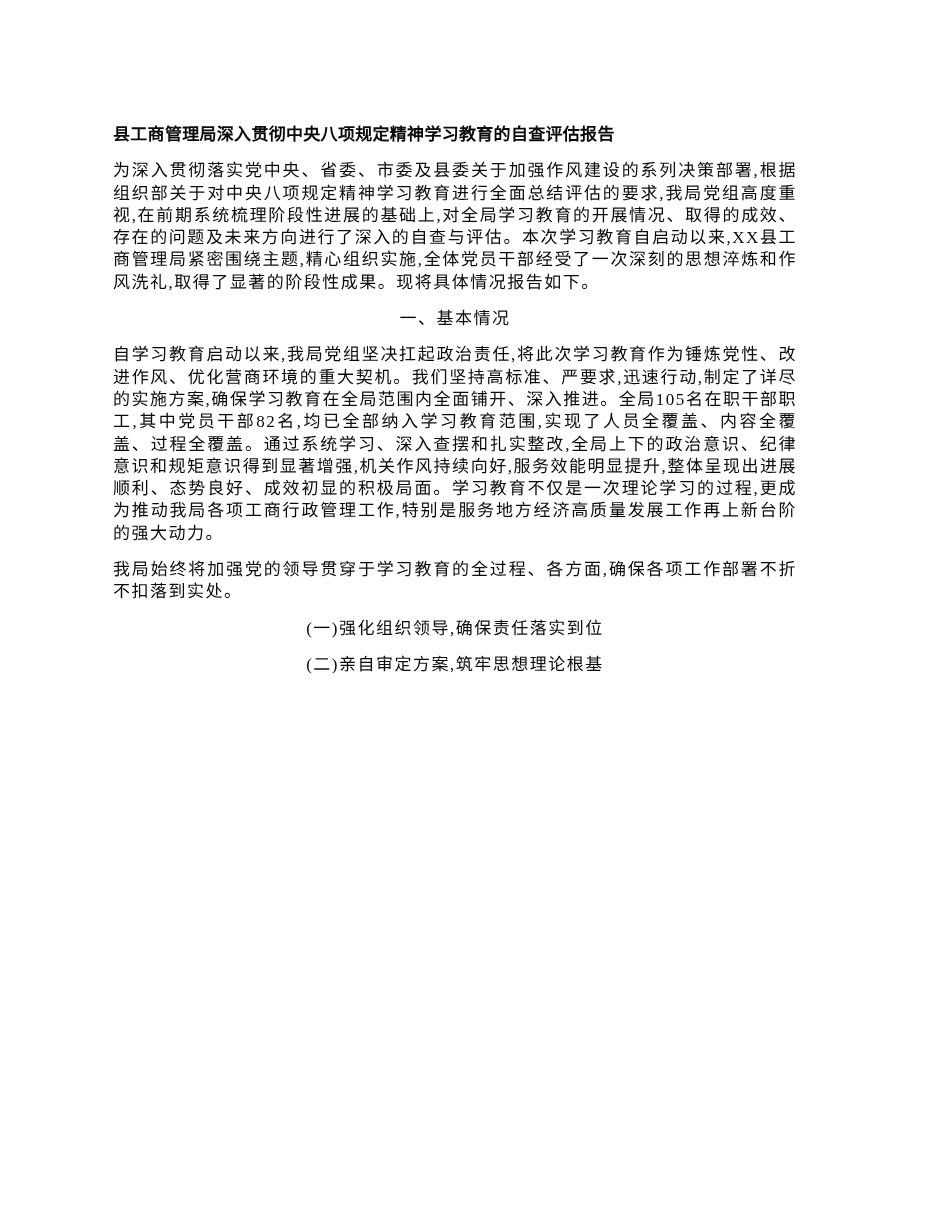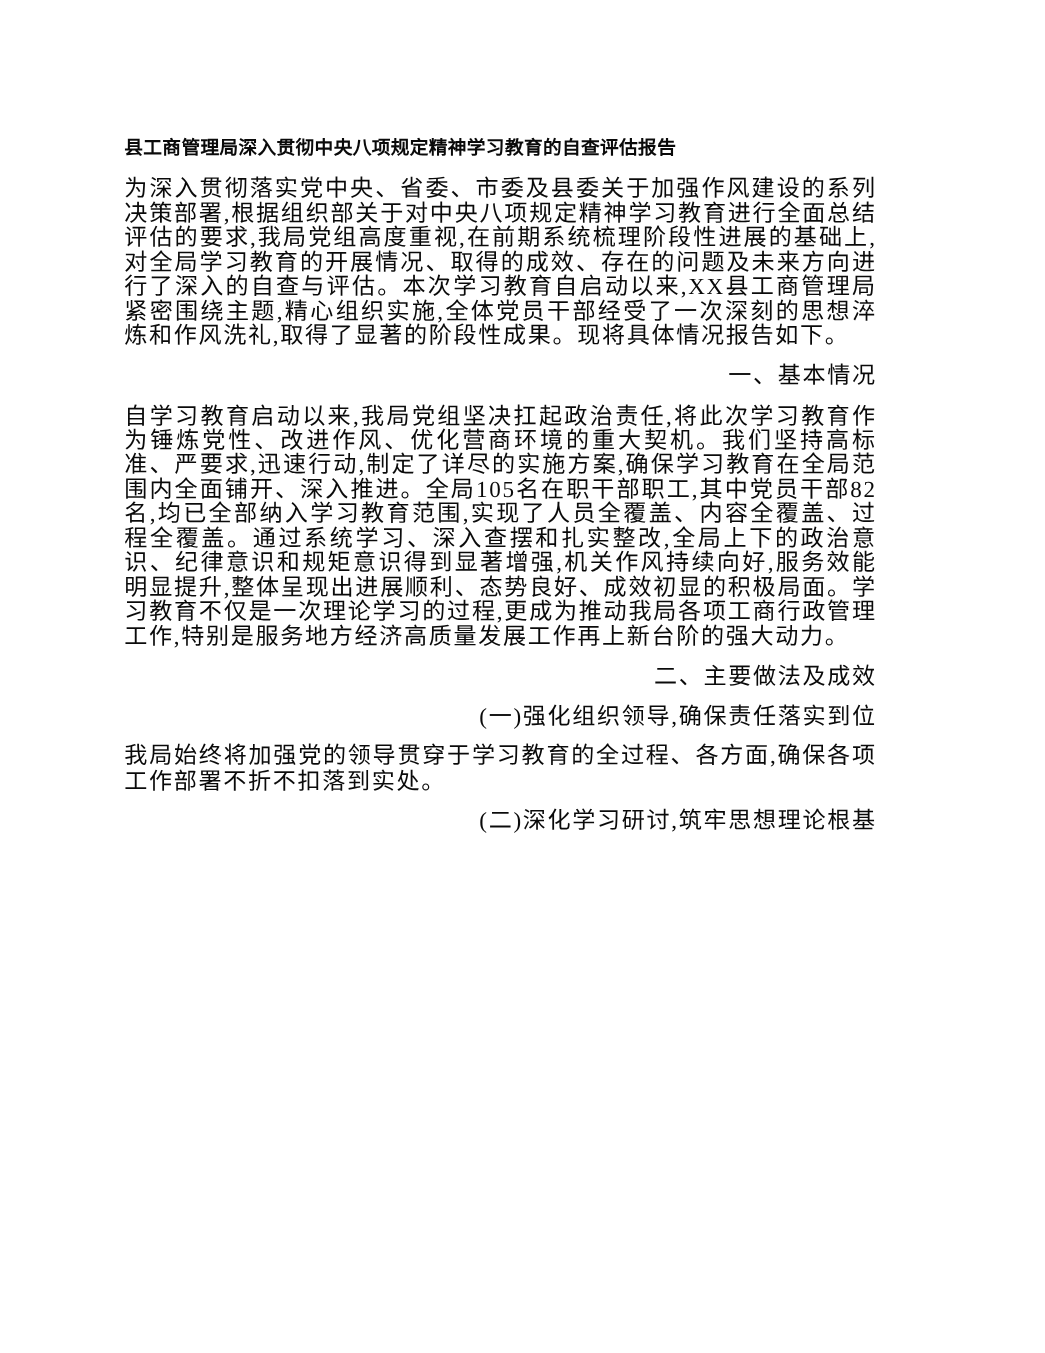--- a/index.html
+++ b/index.html
@@ -23,53 +23,52 @@
   }
   .doc-title {
     font-size: 17px;
     font-weight: bold;
     line-height: 22.3px;
     letter-spacing: 0.3px;
     margin: 0 0 14px 0;
     text-align: left;
   }
   .block {
-    font-size: 21px;
+    font-size: 17px;
     line-height: 22.3px;
     letter-spacing: 1.5px;
     margin: 14px 0;
     text-align: justify;
     text-justify: inter-ideograph;
     word-break: break-all;
     font-family: Liberation Serif, serif;
   }
   .heading1, .heading2 {
-    text-align: right;
+    text-align: center;
   }
   .lead {
     font-weight: bold;
   }
 </style>
 </head>
 <body>
 
 <div class="page">
 
   <h1 class="doc-title">县工商管理局深入贯彻中央八项规定精神学习教育的自查评估报告</h1>
 
   <p class="block">为深入贯彻落实党中央、省委、市委及县委关于加强作风建设的系列决策部署,根据组织部关于对中央八项规定精神学习教育进行全面总结评估的要求,我局党组高度重视,在前期系统梳理阶段性进展的基础上,对全局学习教育的开展情况、取得的成效、存在的问题及未来方向进行了深入的自查与评估。本次学习教育自启动以来,XX县工商管理局紧密围绕主题,精心组织实施,全体党员干部经受了一次深刻的思想淬炼和作风洗礼,取得了显著的阶段性成果。现将具体情况报告如下。</p>
 
   <p class="block heading1">一、基本情况</p>
 
   <p class="block">自学习教育启动以来,我局党组坚决扛起政治责任,将此次学习教育作为锤炼党性、改进作风、优化营商环境的重大契机。我们坚持高标准、严要求,迅速行动,制定了详尽的实施方案,确保学习教育在全局范围内全面铺开、深入推进。全局105名在职干部职工,其中党员干部82名,均已全部纳入学习教育范围,实现了人员全覆盖、内容全覆盖、过程全覆盖。通过系统学习、深入查摆和扎实整改,全局上下的政治意识、纪律意识和规矩意识得到显著增强,机关作风持续向好,服务效能明显提升,整体呈现出进展顺利、态势良好、成效初显的积极局面。学习教育不仅是一次理论学习的过程,更成为推动我局各项工商行政管理工作,特别是服务地方经济高质量发展工作再上新台阶的强大动力。</p>
 
-  <p class="block heading1">二、主要做法及成效</p>
+
+  <p class="block">我局始终将加强党的领导贯穿于学习教育的全过程、各方面,确保各项工作部署不折不扣落到实处。</p>
 
   <p class="block heading2">(一)强化组织领导,确保责任落实到位</p>
-
-  <p class="block">我局始终将加强党的领导贯穿于学习教育的全过程、各方面,确保各项工作部署不折不扣落到实处。</p>
 
 
 
 
-  <p class="block heading2">(二)深化学习研讨,筑牢思想理论根基</p>
+  <p class="block heading2">(二)亲自审定方案,筑牢思想理论根基</p>
 
 </div>
 
 </body></html>

